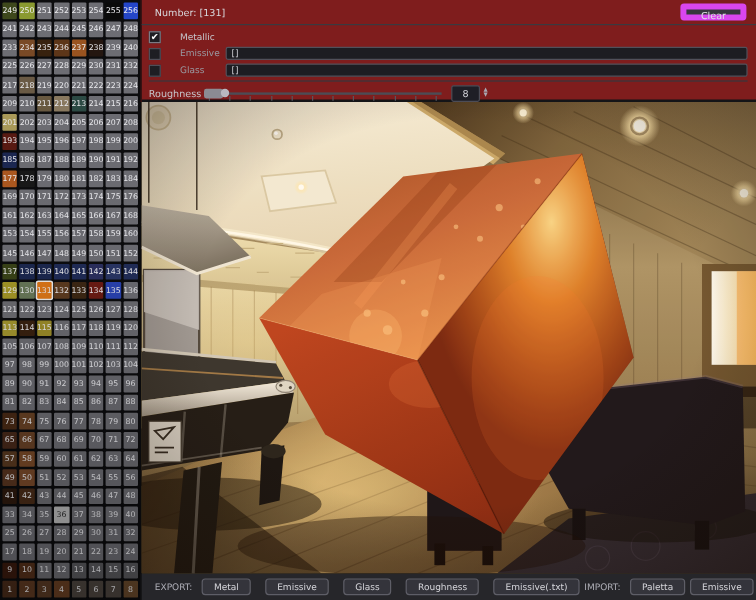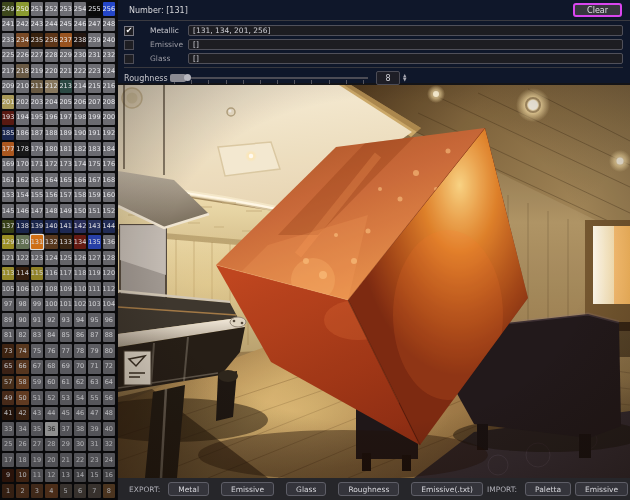--- a/index.html
+++ b/index.html
@@ -12,25 +12,25 @@
     grid-template-rows:repeat(32,1fr);gap:2px;padding:2px;}
   .cell{background:#6e6e74;color:#ececf0;font-size:6.5px;line-height:1;display:flex;
     align-items:center;justify-content:center;border-radius:1px;overflow:hidden;user-select:none;}
   .cell.light{color:#2c2c2c;}
   .cell.sel{box-shadow:0 0 0 1.3px #f0f0f0;z-index:2;}
   #palette-shade{position:absolute;left:0;top:0;width:117px;height:500px;pointer-events:none;
     background:linear-gradient(180deg,rgba(0,0,0,0) 0%,rgba(0,0,0,0.04) 40%,rgba(0,0,0,0.30) 100%);z-index:3;}
 
   
   #panel{position:absolute;left:117px;top:0;width:513px;height:85px;box-sizing:border-box;
-    background:#0f172a;border-left:1px solid #0c0c0e;box-shadow:inset 0 -2px 0 #141417;}
+    background:#7f1d1d;border-left:1px solid #0c0c0e;box-shadow:inset 0 -2px 0 #141417;}
   .hdr{position:relative;height:20px;border-bottom:1px solid #3a3a40;}
   .num{position:absolute;left:11px;top:6px;font-size:8px;color:#d8d8dc;}
   .clear{position:absolute;right:8px;top:3px;height:14px;padding:0 12px;font-size:8px;
-    background:#37373e;border:2px solid #d946ef;border-radius:3px;color:#e0e0e5;
+    background:#37373e;border:5px solid #d946ef;border-radius:3px;color:#e0e0e5;
     font-family:"DejaVu Sans",sans-serif;line-height:11px;}
   #props{padding:2px 0 0 0;}
   .prow{display:flex;align-items:center;height:13px;margin:1px 7px 1px 4px;}
   .cb{flex:0 0 auto;width:8px;height:8px;margin-left:2px;border:1px solid #4e4e58;background:#1e1e23;
     font-size:8px;line-height:7px;color:#fff;display:flex;align-items:center;justify-content:center;}
   .cb.on{border-color:#7a7a84;}
   .plabel{flex:0 0 auto;width:38px;margin-left:16px;font-size:7.5px;color:#c6c6cc;}
   .prow.off .plabel{color:#9a9aa2;}
   .pinput{flex:1 1 auto;height:11px;box-sizing:border-box;background:#1d1d22;border:1px solid #50505a;
     border-radius:2px;color:#cfcfd5;font-size:7.5px;padding:0 4px;min-width:0;
@@ -329,21 +329,20 @@
 
   <div id="panel">
     <div class="hdr">
       <span class="num">Number: [131]</span>
       <button class="clear">Clear</button>
     </div>
     <div id="props">
         <div class="prow">
           <span class="cb on">✔</span>
           <span class="plabel">Metallic</span>
-          <input class="pinput" value="[131, 134, 201, 256]" style="">
         </div>
         <div class="prow off">
           <span class="cb"></span>
           <span class="plabel">Emissive</span>
           <input class="pinput" value="[]" style="">
         </div>
         <div class="prow off">
           <span class="cb"></span>
           <span class="plabel">Glass</span>
           <input class="pinput" value="[]" style="">

